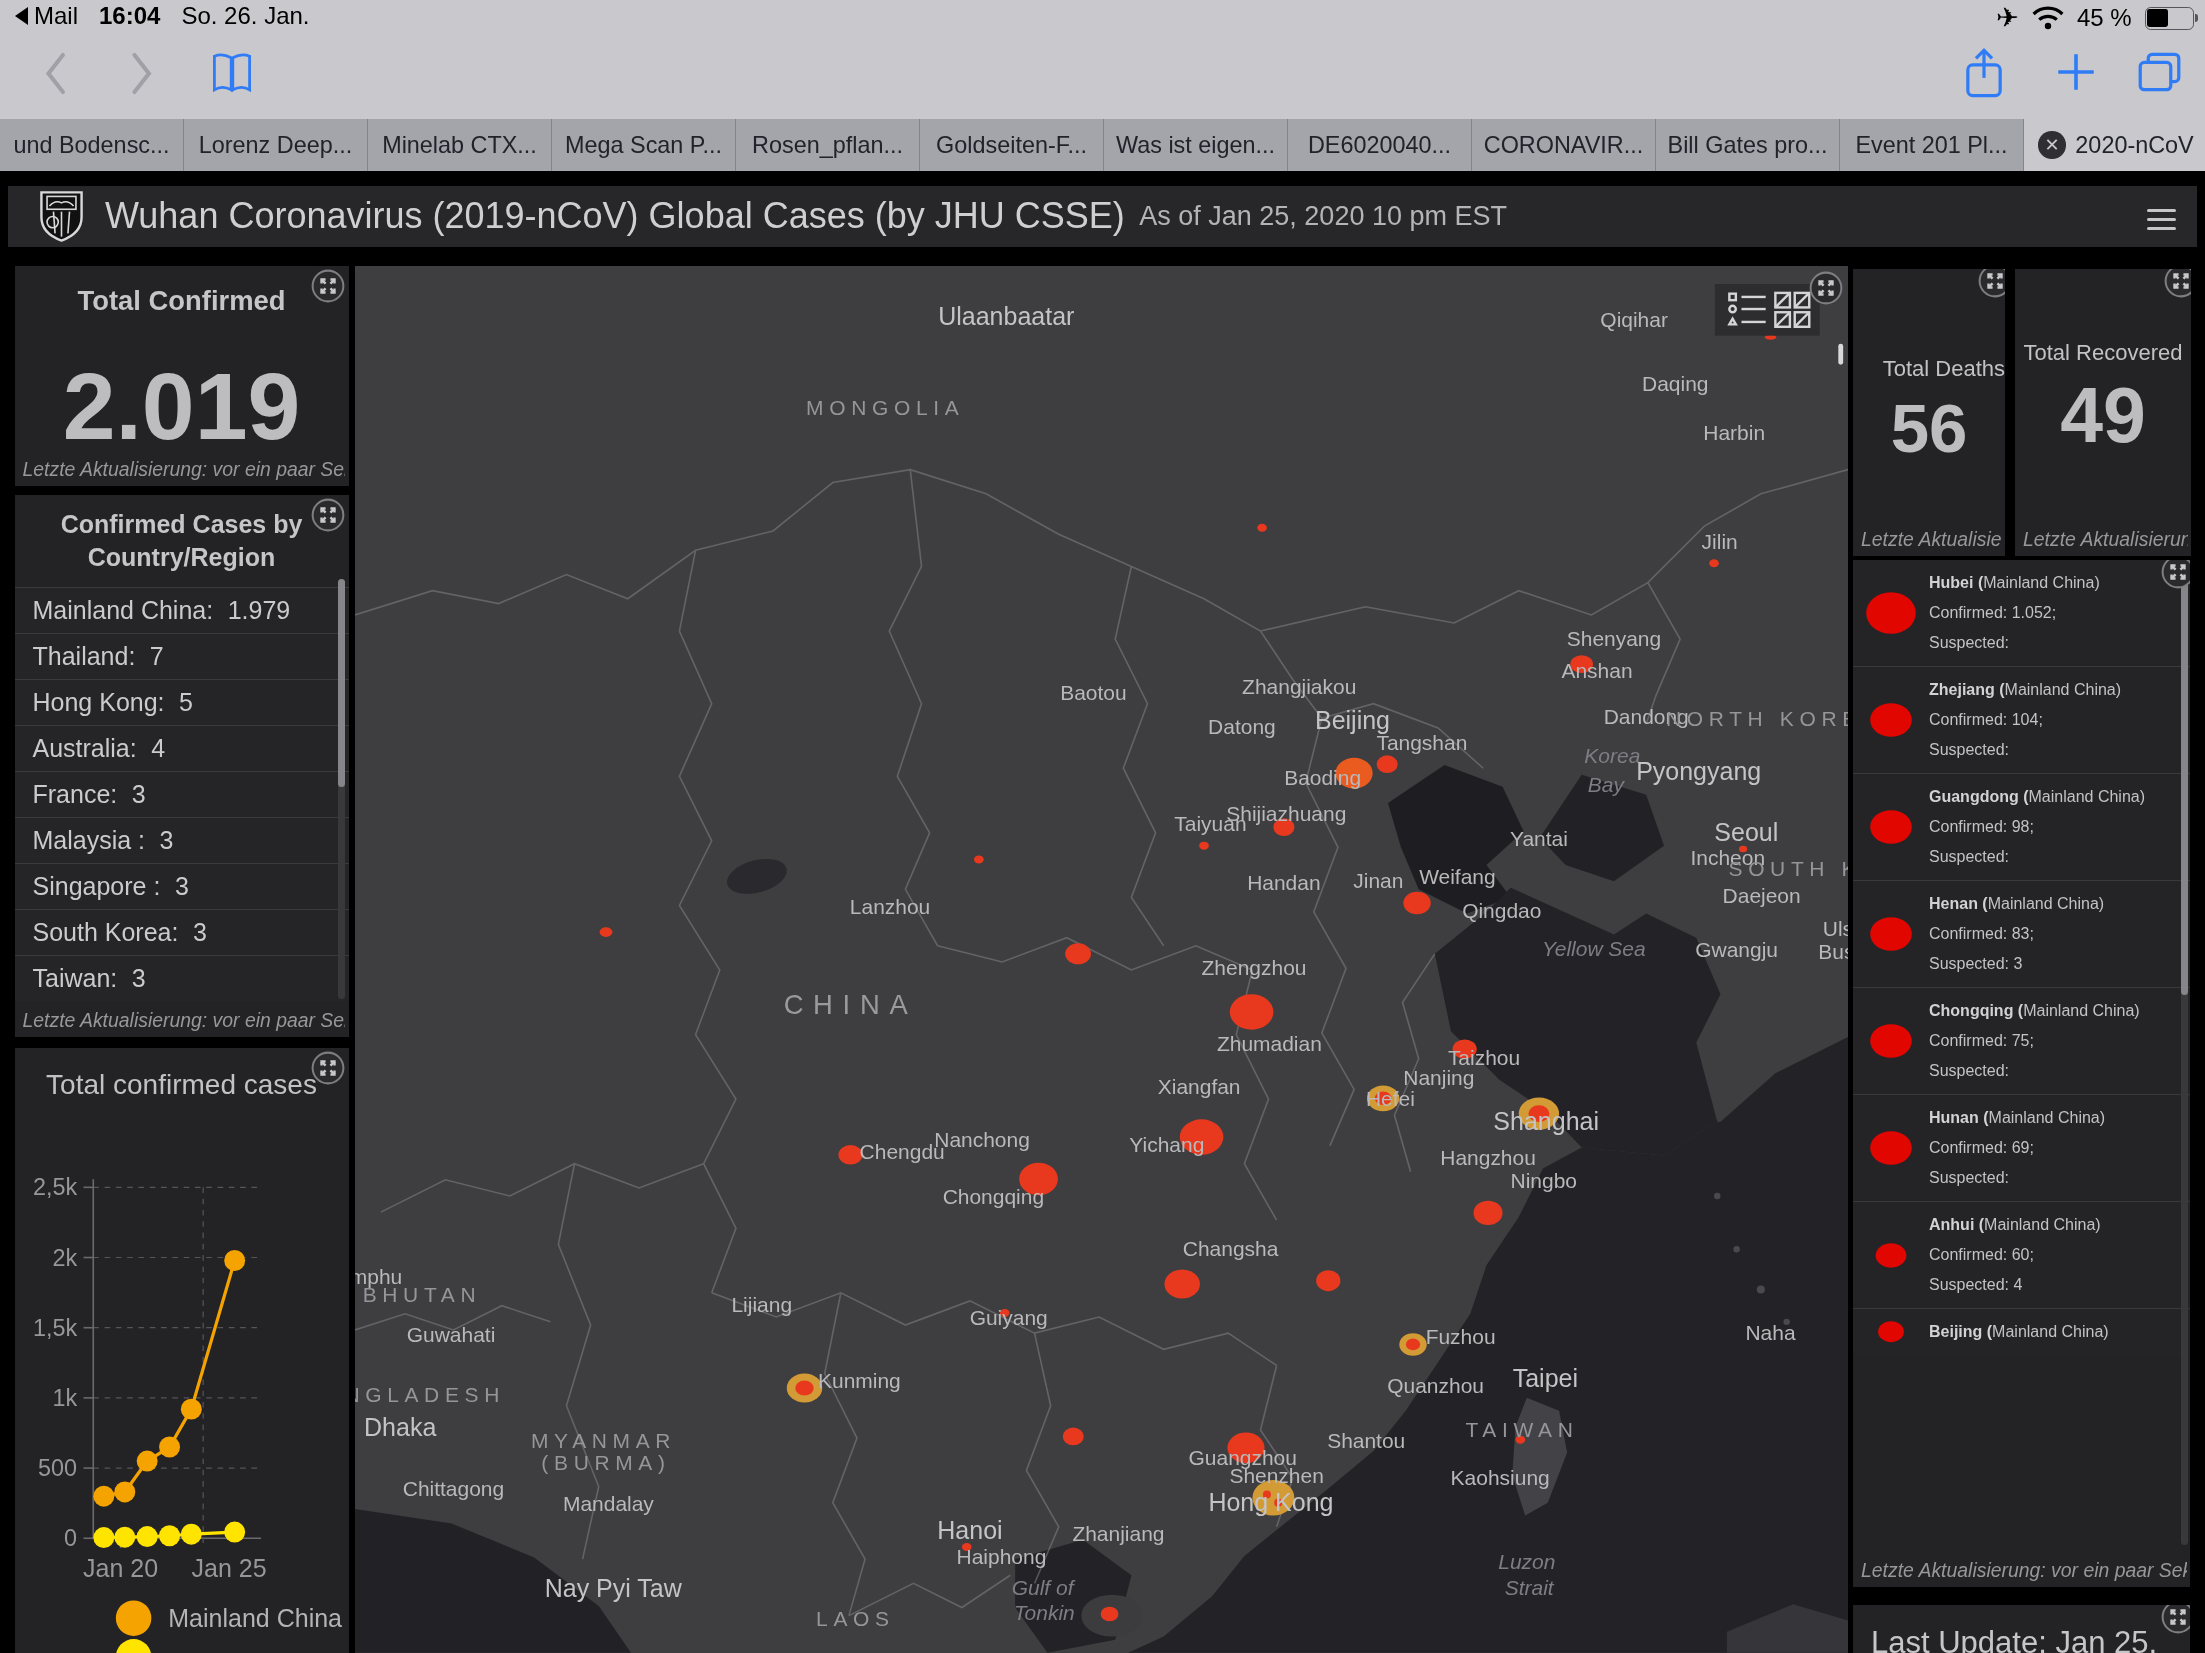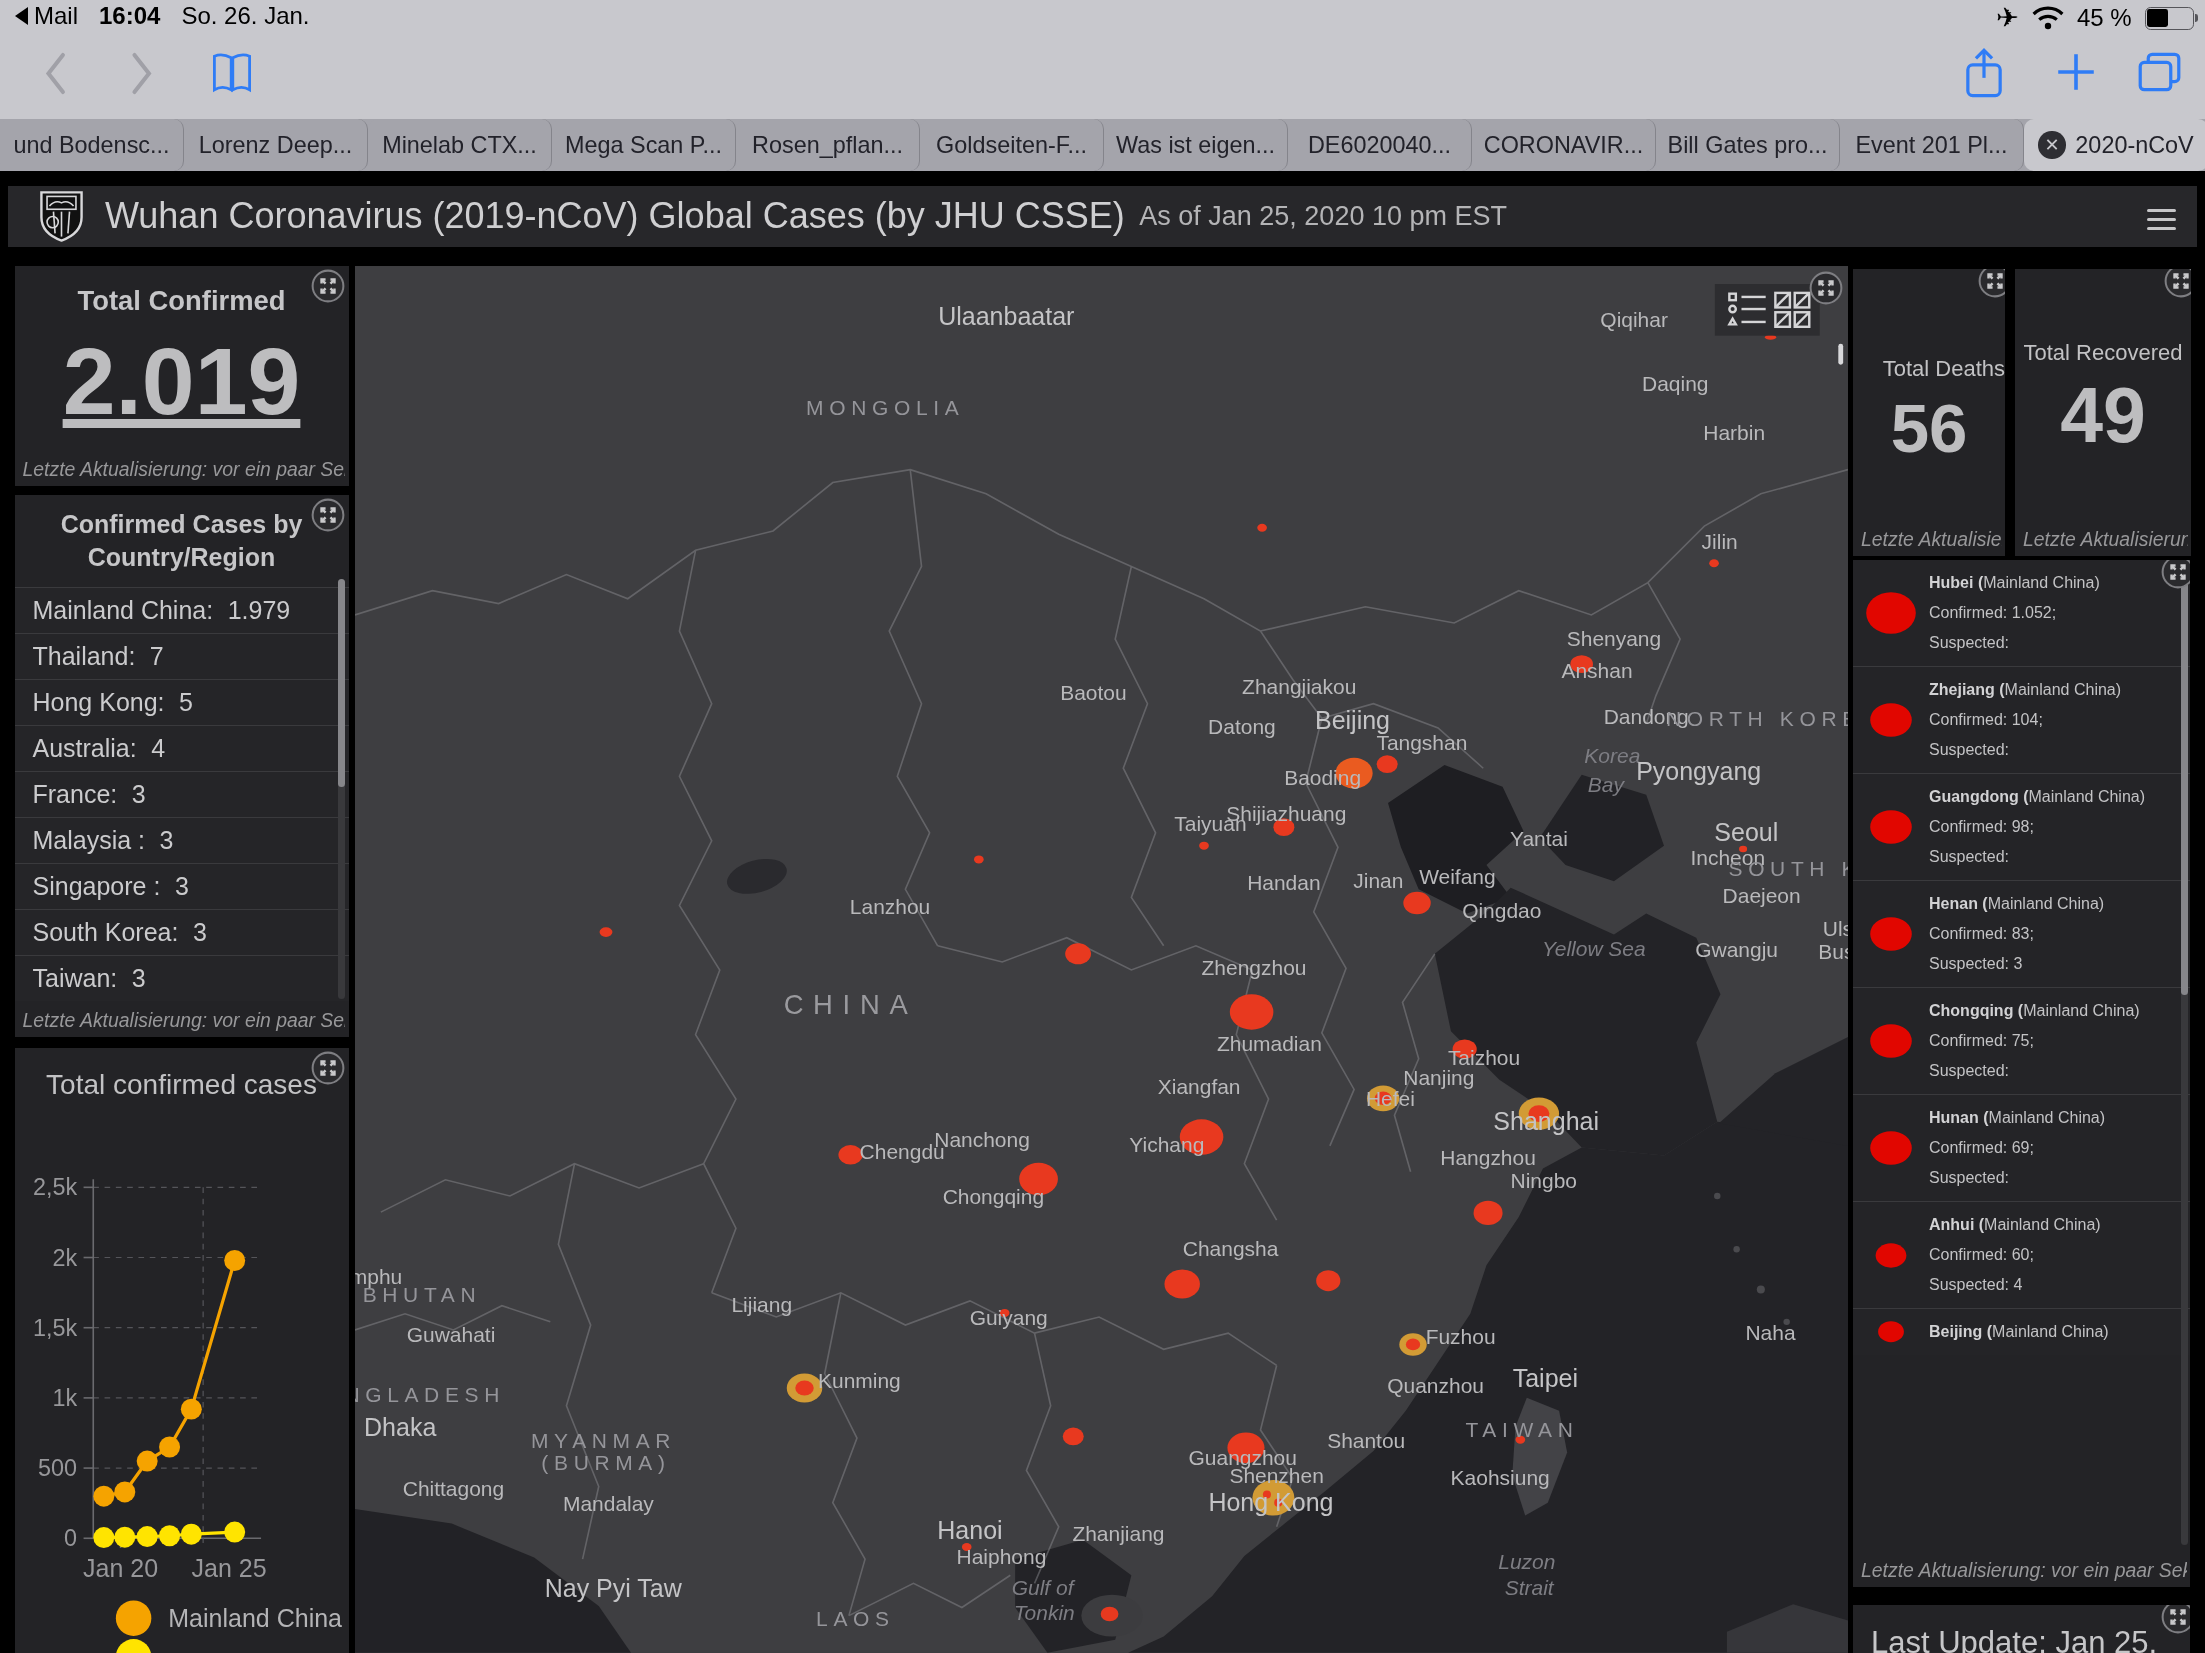--- a/index.html
+++ b/index.html
@@ -16,21 +16,21 @@
   .battery{width:47px;height:21px;border:1.6px solid #55555a;border-radius:5.7px;position:relative;background:transparent;}
   .battery .fill{position:absolute;left:1.6px;top:1.6px;bottom:1.6px;width:45%;background:#000;border-radius:2.4px;}
   .battery .nub{position:absolute;right:-5.7px;top:5.7px;width:3.2px;height:8px;background:#55555a;border-radius:0 2.4px 2.4px 0;}
   #toolbar{position:absolute;left:0;top:32px;width:2205px;height:87px;background:#c8c8cd;}
   .urlpill{position:absolute;left:576px;top:13px;width:1049px;height:60px;background:#a2a2aa;border-radius:16px;
     display:flex;align-items:center;justify-content:center;color:#1c1c21;font-size:26px;gap:9.7px;}
   .urlreload{position:absolute;right:18px;top:15.3px;}
   .tbico{position:absolute;top:18px;}
   #tabbar{position:absolute;left:0;top:119px;width:2205px;height:52px;background:#a4a4ab;display:flex;}
   .tab{flex:0 0 184px;box-sizing:border-box;border-right:1.6px solid #84848b;color:#22222a;font-size:23.4px;
-    display:flex;align-items:center;justify-content:center;white-space:nowrap;overflow:hidden;background:#a4a4ab;border-radius:10px;}
+    display:flex;align-items:center;justify-content:center;white-space:nowrap;overflow:hidden;background:#a4a4ab;}
   .tab.active{background:#c8c8cd;border-right:none;gap:9.7px;}
   .xcirc{width:27.4px;height:27.4px;border-radius:50%;background:#2e2e33;color:#c8c8cd;display:inline-flex;
     align-items:center;justify-content:center;font-size:18px;flex:0 0 27.4px;}
   
   #page{position:absolute;left:0;top:171px;width:2205px;height:1482px;background:#000;}
   #dhead{position:absolute;left:8px;top:14.5px;width:2189px;height:61px;background:#27272a;display:flex;align-items:center;}
   #dhead .ttl{color:#cfcfd1;font-size:36px;margin-left:21px;white-space:nowrap;}
   #dhead .sub{color:#b4b4b6;font-size:27px;margin-left:14.5px;white-space:nowrap;}
   .burger{position:absolute;right:21px;top:18px;width:29px;height:24px;}
   .burger div{height:3.2px;background:#c6c6c8;margin:5.7px 0;border-radius:1.6px;}
@@ -168,21 +168,21 @@
         </g>
       </g>
     </defs>
   </svg>
 
   <div class="panel" style="left:14.5px;top:95px;width:334px;height:220px;">
     <svg class="expand" style="right:3.2px;top:3.2px;" viewBox="0 0 42 42">
         <use href="#expicon"></use>
       </svg>
     <div class="ptitle" style="font-size:27.4px;margin-top:19.4px;">Total Confirmed</div>
-    <div class="bignum" style="font-size:95px;margin-top:10px;text-decoration:underline;">2.019</div>
+    <div class="bignum" style="font-size:95px;margin-top:35px;">2.019</div>
     <div class="pfoot">Letzte Aktualisierung: vor ein paar Sekunden</div>
   </div>
 
   <div class="panel" style="left:14.5px;top:324px;width:334px;height:542px;">
     <svg class="expand" style="right:3.2px;top:3.2px;" viewBox="0 0 42 42">
         <use href="#expicon"></use>
       </svg>
     <div class="ptitle" style="font-size:25px;margin-top:14.5px;">Confirmed Cases by</div>
     <div class="ptitle" style="font-size:25px;margin-top:4.8px;">Country/Region</div>
     <div id="countryrows" style="margin-top:14.5px;">

